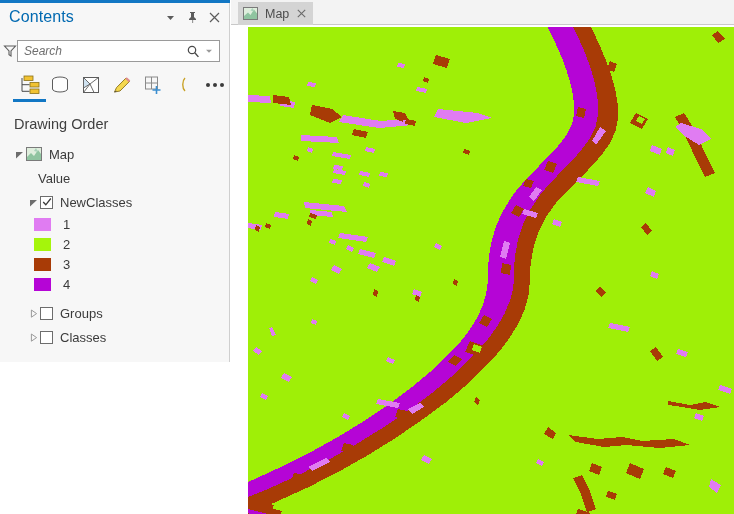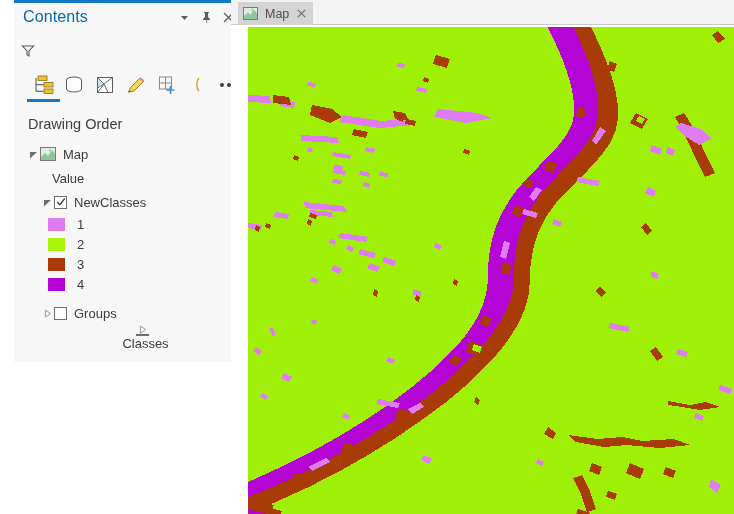--- a/index.html
+++ b/index.html
@@ -7,21 +7,21 @@
     width:734px;height:514px;overflow:hidden;
     background:#ffffff;
     font-family:"Liberation Sans", sans-serif;
     font-size:12px;color:#3b3b3b;
     -webkit-font-smoothing:antialiased;
   }
   .app{position:relative;width:734px;height:514px;}
 
   
   .contents-panel{
-    position:absolute;left:14px;top:0;width:230px;height:362px;
+    position:absolute;left:0;top:0;width:230px;height:362px;
     background:#f7f7f7;
     border-right:1px solid #cfcfcf;
     box-sizing:border-box;
   }
   .panel-accent{
     position:absolute;left:0;top:0;width:230px;height:3px;background:#1277c4;
   }
   .panel-title-row{
     position:absolute;left:0;top:3px;width:230px;height:28px;
     display:flex;align-items:center;
@@ -143,20 +143,34 @@
         </span>
       </div>
     </div>
 
     <div class="search-row">
       <span class="filter-icon">
         <svg width="14" height="14" viewBox="0 0 14 14">
           <path d="M1.5 2 H12.5 L8 7 V12 L6 10.6 V7 Z" fill="none" stroke="#5c5c5c" stroke-width="1.1"></path>
         </svg>
       </span>
+      <div class="search-box">
+        <input class="search-input" type="text" placeholder="Search" style="">
+        <span class="search-ico">
+          <svg width="14" height="14" viewBox="0 0 14 14">
+            <circle cx="6" cy="6" r="3.7" fill="none" stroke="#4a4a4a" stroke-width="1.2"></circle>
+            <path d="M8.8 8.8 L12.4 12.9" stroke="#4a4a4a" stroke-width="1.4" fill="none"></path>
+          </svg>
+        </span>
+        <span class="search-caret">
+          <svg width="8" height="8" viewBox="0 0 8 8">
+              <path d="M1 2.8 L4 5.8 L7 2.8 Z" fill="#9a9a9a"></path>
+            </svg>
+        </span>
+      </div>
     </div>
 
     <div class="cp-toolbar">
       <div class="tb-item">
         <svg width="22" height="20" viewBox="0 0 22 20">
           <rect x="6" y="1" width="9" height="4.5" fill="#f1c232" stroke="#8a7018" stroke-width="0.8"></rect>
           <rect x="12" y="7.5" width="9" height="4.5" fill="#f1c232" stroke="#8a7018" stroke-width="0.8"></rect>
           <rect x="12" y="14" width="9" height="4.5" fill="#f1c232" stroke="#8a7018" stroke-width="0.8"></rect>
           <path d="M4 3 V16.3 H11.5 M4 9.7 H11.5" stroke="#4a4a4a" stroke-width="1" fill="none"></path>
         </svg>
@@ -260,21 +274,21 @@
       <div class="tr" style="padding-left:26px;margin-top:7px;text-align:right;">
         <span class="tw">
           <svg width="9" height="9" viewBox="0 0 9 9">
               <path d="M2.4 1 V8.2 L7.6 4.6 Z" fill="none" stroke="#9a9a9a" stroke-width="1"></path>
             </svg>
         </span>
         <span class="chk"></span>
         <span class="tlabel">Groups</span>
       </div>
 
-      <div class="tr" style="padding-left:26px;flex-direction:column;">
+      <div class="tr" style="padding-left:26px;">
         <span class="tw">
           <svg width="9" height="9" viewBox="0 0 9 9">
               <path d="M2.4 1 V8.2 L7.6 4.6 Z" fill="none" stroke="#9a9a9a" stroke-width="1"></path>
             </svg>
         </span>
         <span class="chk"></span>
         <span class="tlabel">Classes</span>
       </div>
 
     </div>

